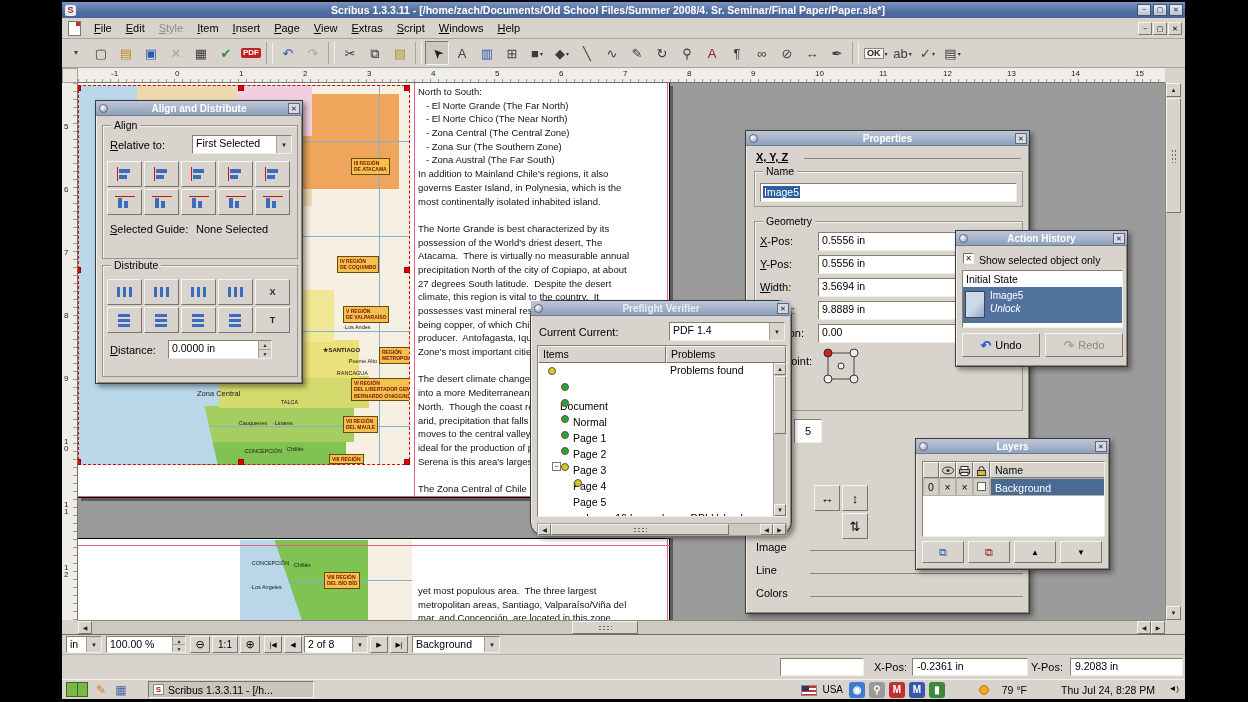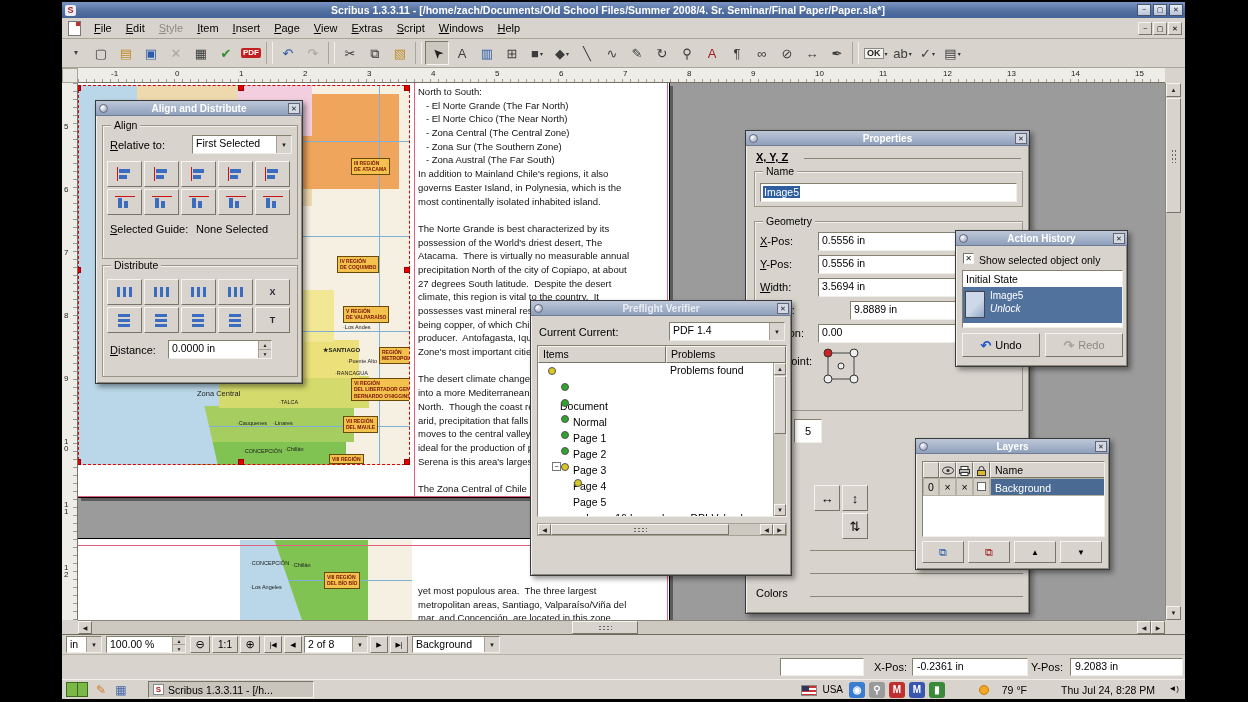--- a/index.html
+++ b/index.html
@@ -698,21 +698,21 @@
       </span>
     <span class="glab mnemonic" style="left:14px;top:150px;">Width:</span>
     <span class="spin" style="left:72px;top:147px;width:190px;height:19px;">
         <span class="cval">3.5694 in</span>
         <span class="sarr">
           <span>▲</span>
           <span>▼</span>
         </span>
       </span>
     <span class="glab mnemonic" style="left:14px;top:173px;">Height:</span>
-    <span class="spin" style="left:72px;top:170px;width:190px;height:19px;margin-left:32px;">
+    <span class="spin" style="left:72px;top:170px;width:190px;height:19px;">
         <span class="cval">9.8889 in</span>
         <span class="sarr">
           <span>▲</span>
           <span>▼</span>
         </span>
       </span>
     <span class="glab mnemonic" style="left:14px;top:196px;">Rotation:</span>
     <span class="spin" style="left:72px;top:193px;width:190px;height:19px;">
         <span class="cval">0.00</span>
         <span class="sarr">
@@ -737,21 +737,21 @@
         <span class="lab">Image</span>
       </div>
     <div class="ptab" style="top:454px;">
         <span class="lab">Colors</span>
       </div>
     <div class="ptab" style="top:431px;">
         <span class="lab">Line</span>
       </div>
   </div>
 
-  <div class="dlg" id="dlg-preflight" style="left:468px;top:298px;width:262px;height:276px;z-index:12;">
+  <div class="dlg" id="dlg-preflight" style="left:468px;top:298px;width:262px;height:236px;z-index:12;border-radius:14px;">
     <div class="dlg-title">
       <span class="dot"></span>
       <span class="t" style="color:#e9edf4;">Preflight Verifier</span>
       <span class="dlg-close">✕</span>
     </div>
     <span class="dlab" style="left:8px;top:25px;">Current Current:</span>
     <span class="combo" style="left:138px;top:21px;width:116px;height:19px;">
         <span class="cval">PDF 1.4</span>
         <span class="carr">▼</span>
       </span>

